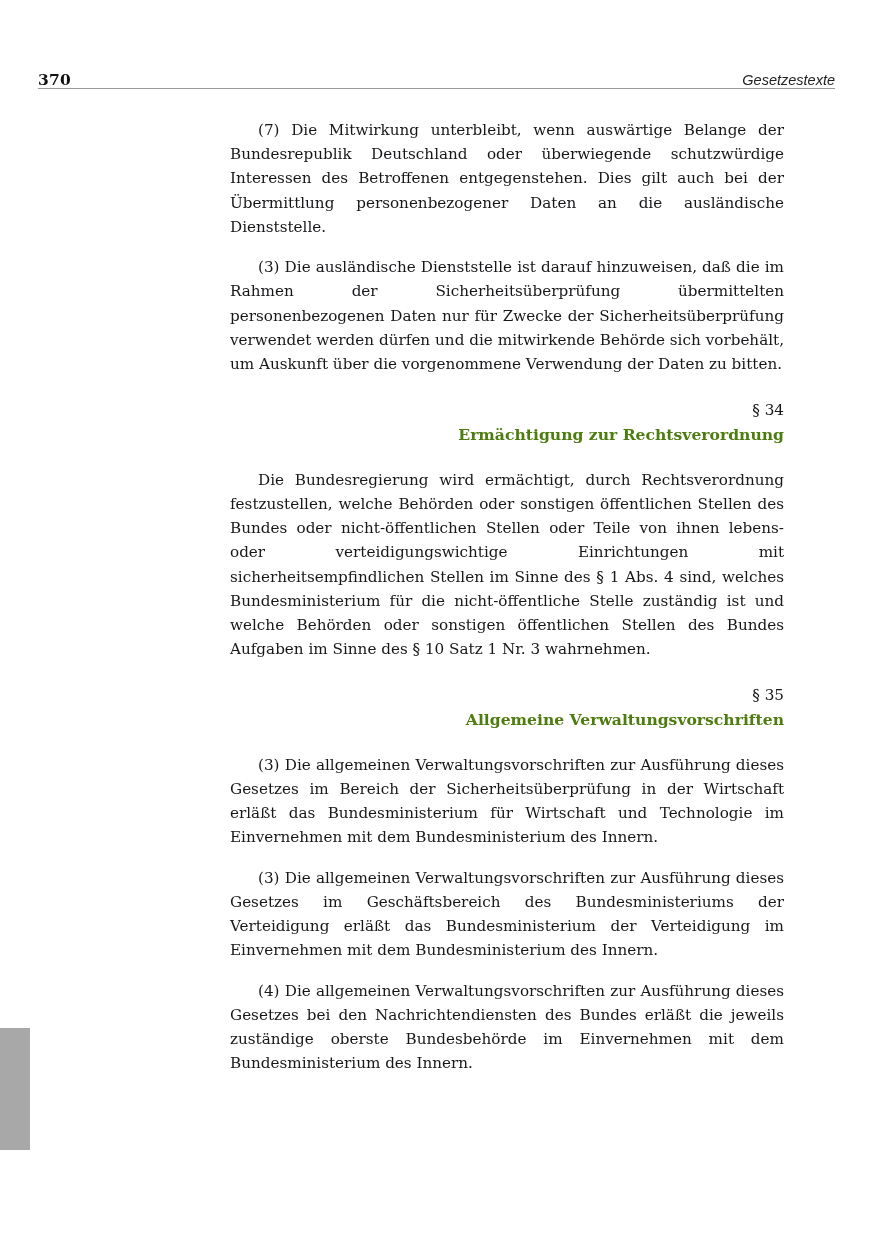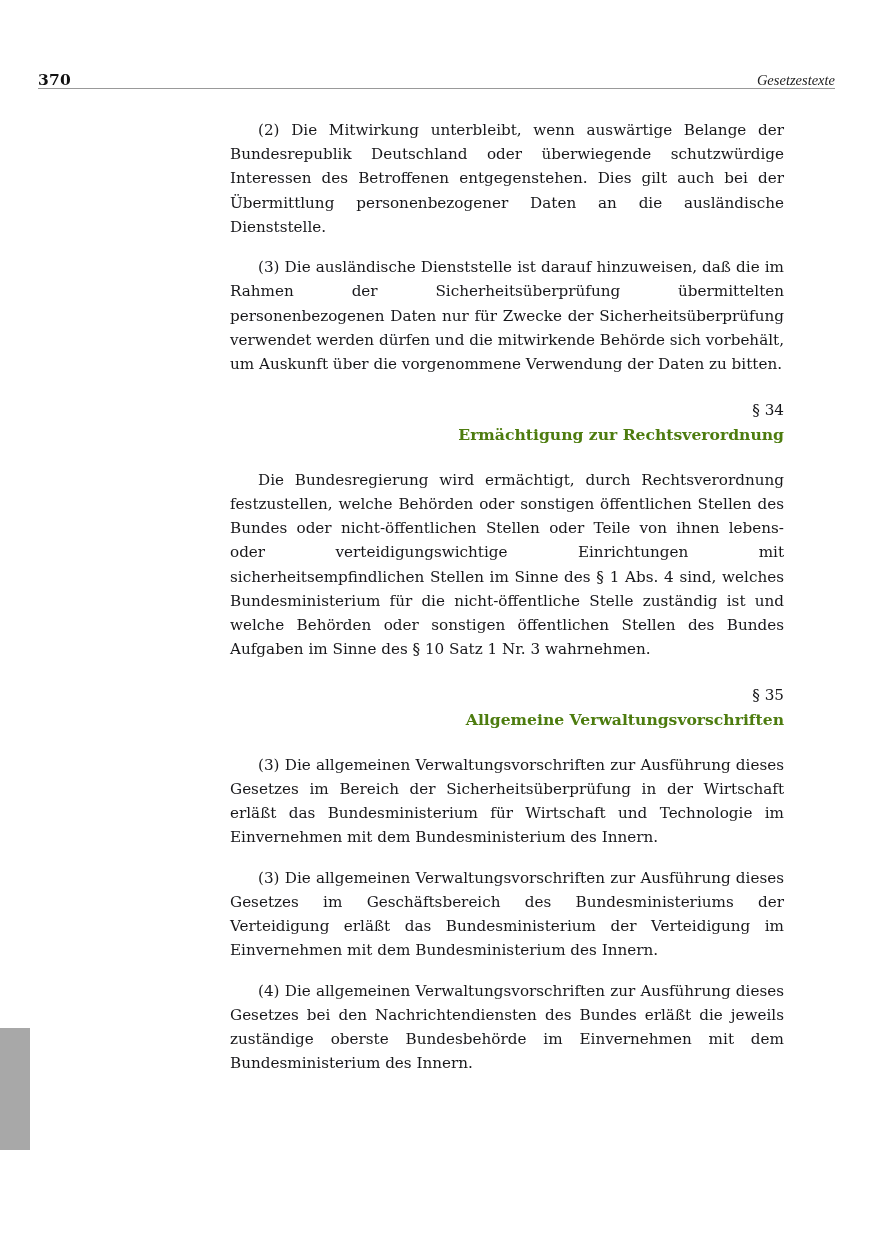--- a/index.html
+++ b/index.html
@@ -33,21 +33,21 @@
     margin-top: 12px;
   }
   .folio {
     font-family: "DejaVu Serif", "Liberation Serif", serif;
     font-weight: bold;
     font-size: 15.5px;
     color: #111;
     letter-spacing: 0.2px;
   }
   .running-title {
-    font-family: Liberation Serif, serif;
+    font-family: Liberation Sans, sans-serif;
     font-style: italic;
     font-size: 14.5px;
     color: #222;
   }
   .header-rule {
     position: absolute;
     left: 38px;
     top: 88px;
     width: 797px;
     height: 1px;
@@ -107,21 +107,21 @@
 <div class="page">
 
   <div class="header">
     <span class="folio">370</span>
     <span class="running-title">Gesetzestexte</span>
   </div>
   <div class="header-rule"></div>
 
   <div class="column">
 
-    <p class="para indent">(2) Die Mitwirkung unterbleibt, wenn auswärtige Belange der Bundesrepublik Deutschland oder überwiegende schutzwürdige Interessen des Betroffenen entgegenstehen. Dies gilt auch bei der Übermittlung personenbezogener Daten an die ausländische Dienststelle.</p>
+    <p class="para indent">(7) Die Mitwirkung unterbleibt, wenn auswärtige Belange der Bundesrepublik Deutschland oder überwiegende schutzwürdige Interessen des Betroffenen entgegenstehen. Dies gilt auch bei der Übermittlung personenbezogener Daten an die ausländische Dienststelle.</p>
 
     <p class="para indent">(3) Die ausländische Dienststelle ist darauf hinzuweisen, daß die im Rahmen der Sicherheitsüberprüfung übermittelten personenbezogenen Daten nur für Zwecke der Sicherheitsüberprüfung verwendet werden dürfen und die mitwirkende Behörde sich vorbehält, um Auskunft über die vorgenommene Verwendung der Daten zu bitten.</p>
 
     <div class="section-head">
       <div class="section-number">§ 34</div>
       <div class="section-title">Ermächtigung zur Rechtsverordnung</div>
     </div>
 
     <p class="para indent">Die Bundesregierung wird ermächtigt, durch Rechtsverordnung festzustellen, welche Behörden oder sonstigen öffentlichen Stellen des Bundes oder nicht-öffentlichen Stellen oder Teile von ihnen lebens- oder verteidigungswichtige Einrichtungen mit sicherheitsempfindlichen Stellen im Sinne des § 1 Abs. 4 sind, welches Bundesministerium für die nicht-öffentliche Stelle zuständig ist und welche Behörden oder sonstigen öffentlichen Stellen des Bundes Aufgaben im Sinne des § 10 Satz 1 Nr. 3 wahrnehmen.</p>
 

